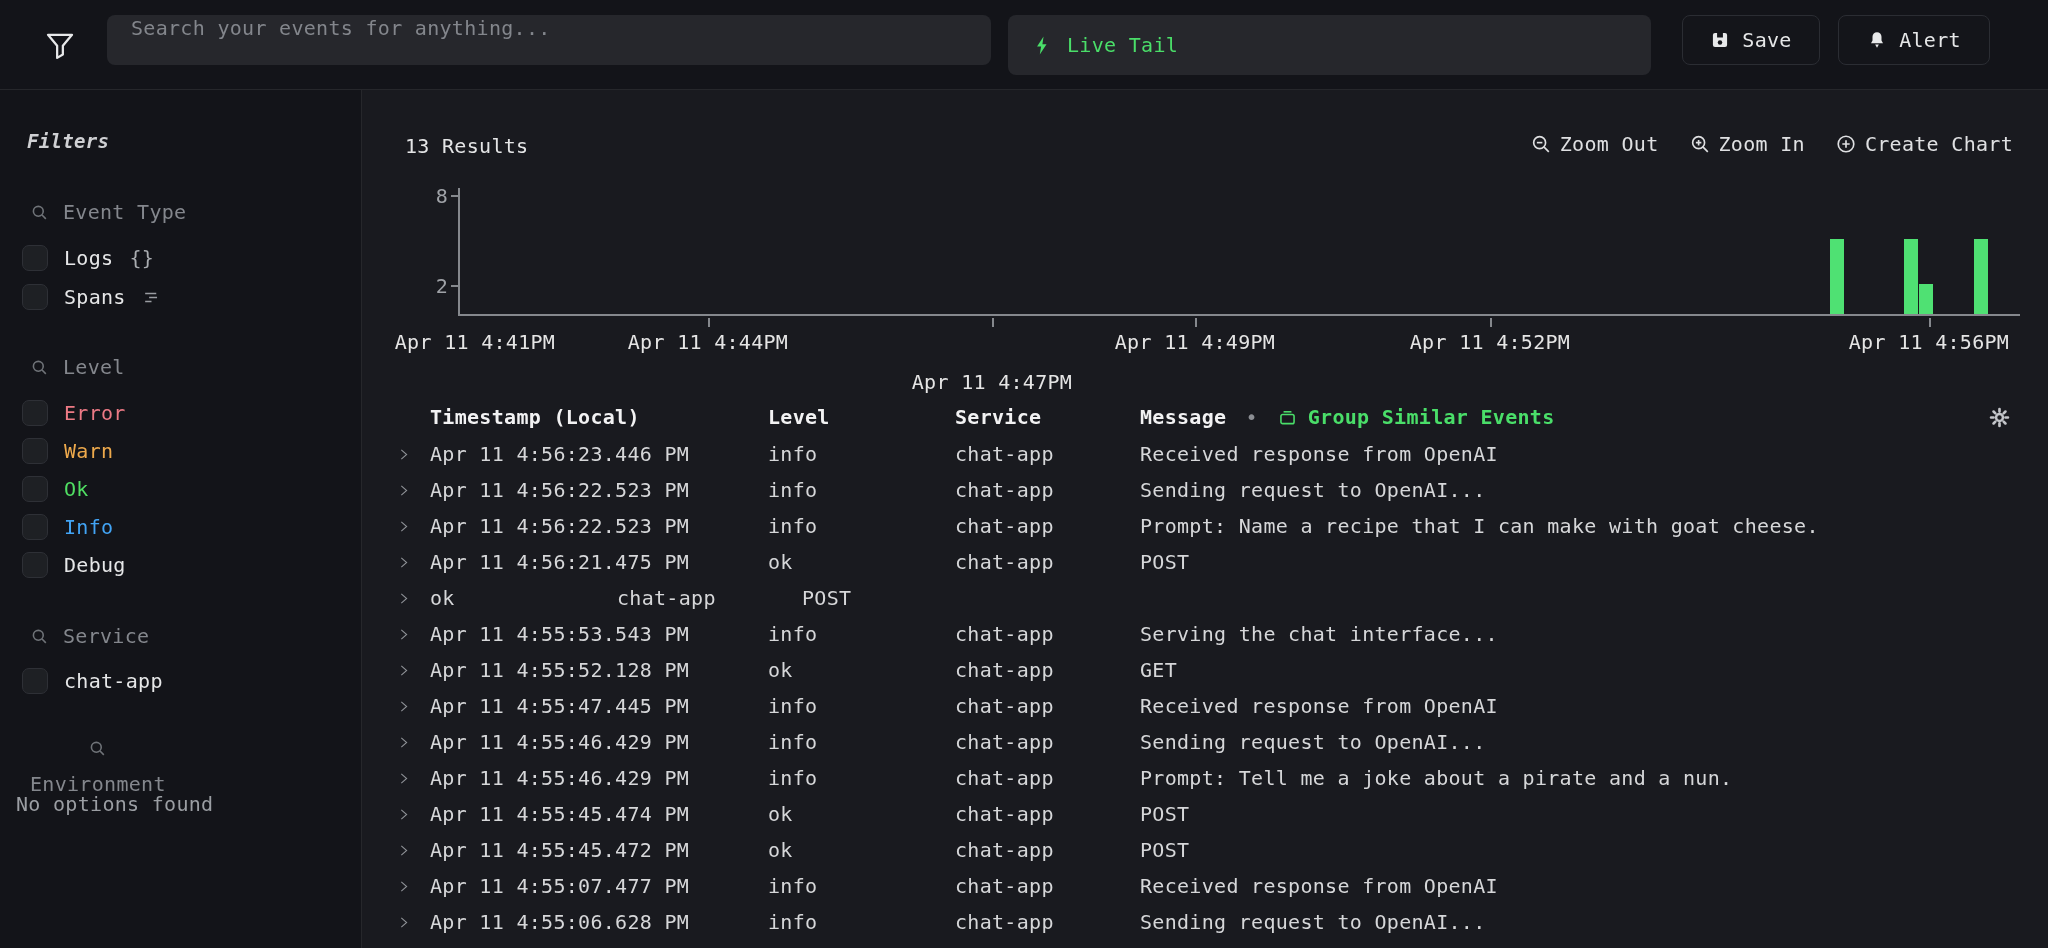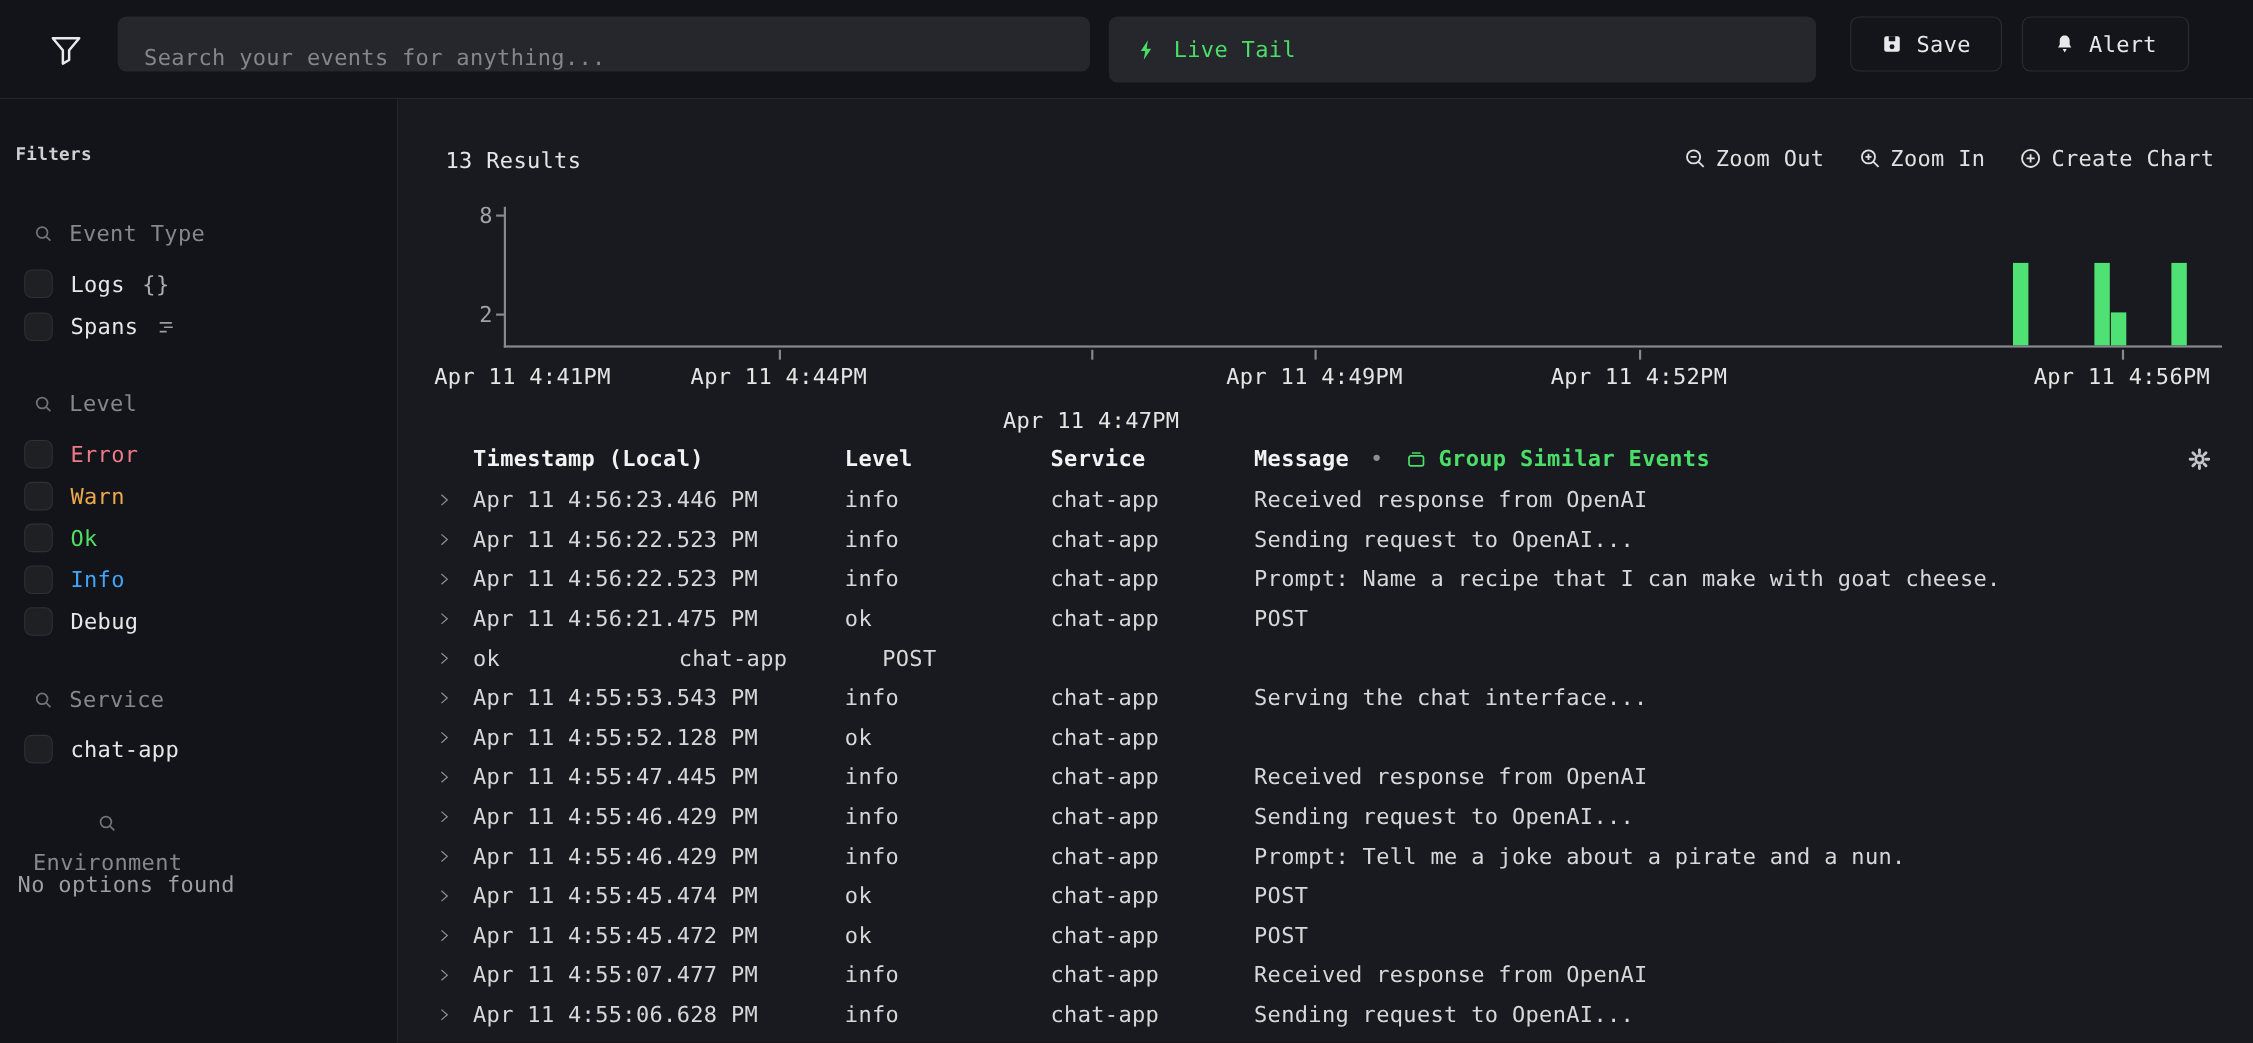--- a/index.html
+++ b/index.html
@@ -6,31 +6,31 @@
   *{box-sizing:border-box;}
   #app{
     position:relative;width:2048px;height:948px;overflow:hidden;
     background:#191a1f;
     font-family:"DejaVu Sans Mono","Liberation Mono",monospace;
     color:#d6d7d9;font-size:20px;letter-spacing:.3px;
   }
   
   #topbar{position:absolute;left:0;top:0;width:2048px;height:90px;background:#131419;border-bottom:1px solid #26272b;}
   .funnel-btn{position:absolute;left:38px;top:24px;width:44px;height:44px;display:flex;align-items:center;justify-content:center;cursor:pointer;}
-  .search-box{position:absolute;left:107px;top:15px;width:884px;height:50px;background:#26272c;border-radius:8px;display:flex;align-items:flex-end;padding:0 22px;}
+  .search-box{position:absolute;left:107px;top:15px;width:884px;height:50px;background:#26272c;border-radius:8px;display:flex;align-items:flex-start;padding:0 22px;}
   .search-box input{flex:1;background:transparent;border:none;outline:none;color:#d6d7d9;font:inherit;letter-spacing:.3px;}
   .search-box input::placeholder{color:#83868c;}
   .livetail-box{position:absolute;left:1008px;top:15px;width:643px;height:60px;background:#26272c;border-radius:8px;display:flex;align-items:center;gap:14px;padding:0 24px;cursor:pointer;}
   .livetail-box .lbl{color:#4ade69;}
   .tb-btn{position:absolute;top:15px;height:50px;background:#14151a;border:1px solid #2b2d33;border-radius:8px;display:flex;align-items:center;justify-content:center;gap:12px;color:#e6e7e8;cursor:pointer;}
   #save-btn{left:1682px;width:138px;}
   #alert-btn{left:1838px;width:152px;}
   
   #sidebar{position:absolute;left:0;top:90px;width:362px;height:858px;background:#131419;border-right:1px solid #26272b;}
-  .sb-title{position:absolute;left:14px;top:40px;font-weight:700;color:#cfd0d3;font-size:16px;}
+  .sb-title{position:absolute;left:27px;top:40px;font-weight:700;color:#cfd0d3;font-size:19px;font-style:italic;}
   .sb-group-h{position:absolute;left:30px;display:flex;align-items:center;gap:14px;color:#84878d;}
   .sb-empty{position:absolute;left:16px;color:#9b9ea3;}
   .check-col{position:absolute;left:22px;}
   .check-row{display:flex;align-items:center;gap:16px;height:26px;margin-bottom:12px;cursor:pointer;}
   .check-row.et{margin-bottom:13px;}
   .checkbox{width:26px;height:26px;border-radius:7px;background:#1e2024;border:1px solid #2e3036;flex:0 0 auto;}
   .check-label{color:#e6e7e8;}
   .opt-icon{color:#a9acb0;display:flex;align-items:center;}
   
   #main{position:absolute;left:362px;top:90px;width:1686px;height:858px;background:#191a1f;}
@@ -358,20 +358,21 @@
 
   <div class="trow">
     <span class="cell c-chev">
       <svg width="15" height="15" viewBox="0 0 24 24">
                 <path d="M8.5 4.5 17 12l-8.5 7.5" fill="none" stroke="#8f9297" stroke-width="1.7"></path>
               </svg>
     </span>
     <span class="cell c-ts">Apr 11 4:55:52.128 PM</span>
     <span class="cell c-level">ok</span>
     <span class="cell c-service">chat-app</span>
+    <span class="cell c-msg">GET</span>
   </div>
 
   <div class="trow">
     <span class="cell c-chev">
       <svg width="15" height="15" viewBox="0 0 24 24">
                 <path d="M8.5 4.5 17 12l-8.5 7.5" fill="none" stroke="#8f9297" stroke-width="1.7"></path>
               </svg>
     </span>
     <span class="cell c-ts">Apr 11 4:55:47.445 PM</span>
     <span class="cell c-level">info</span>

